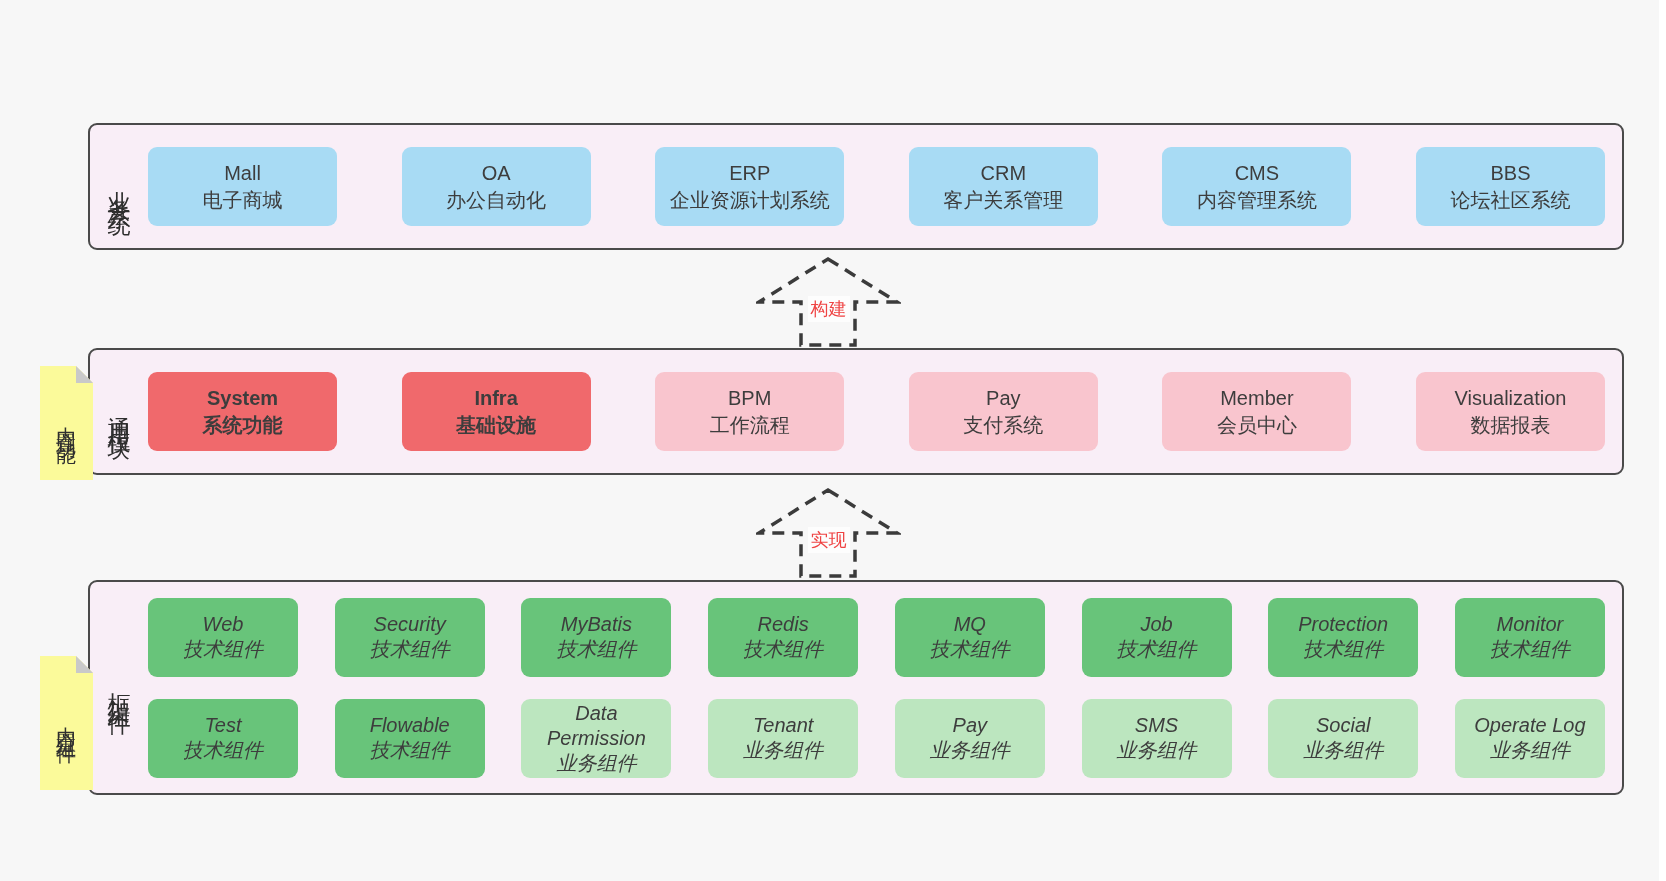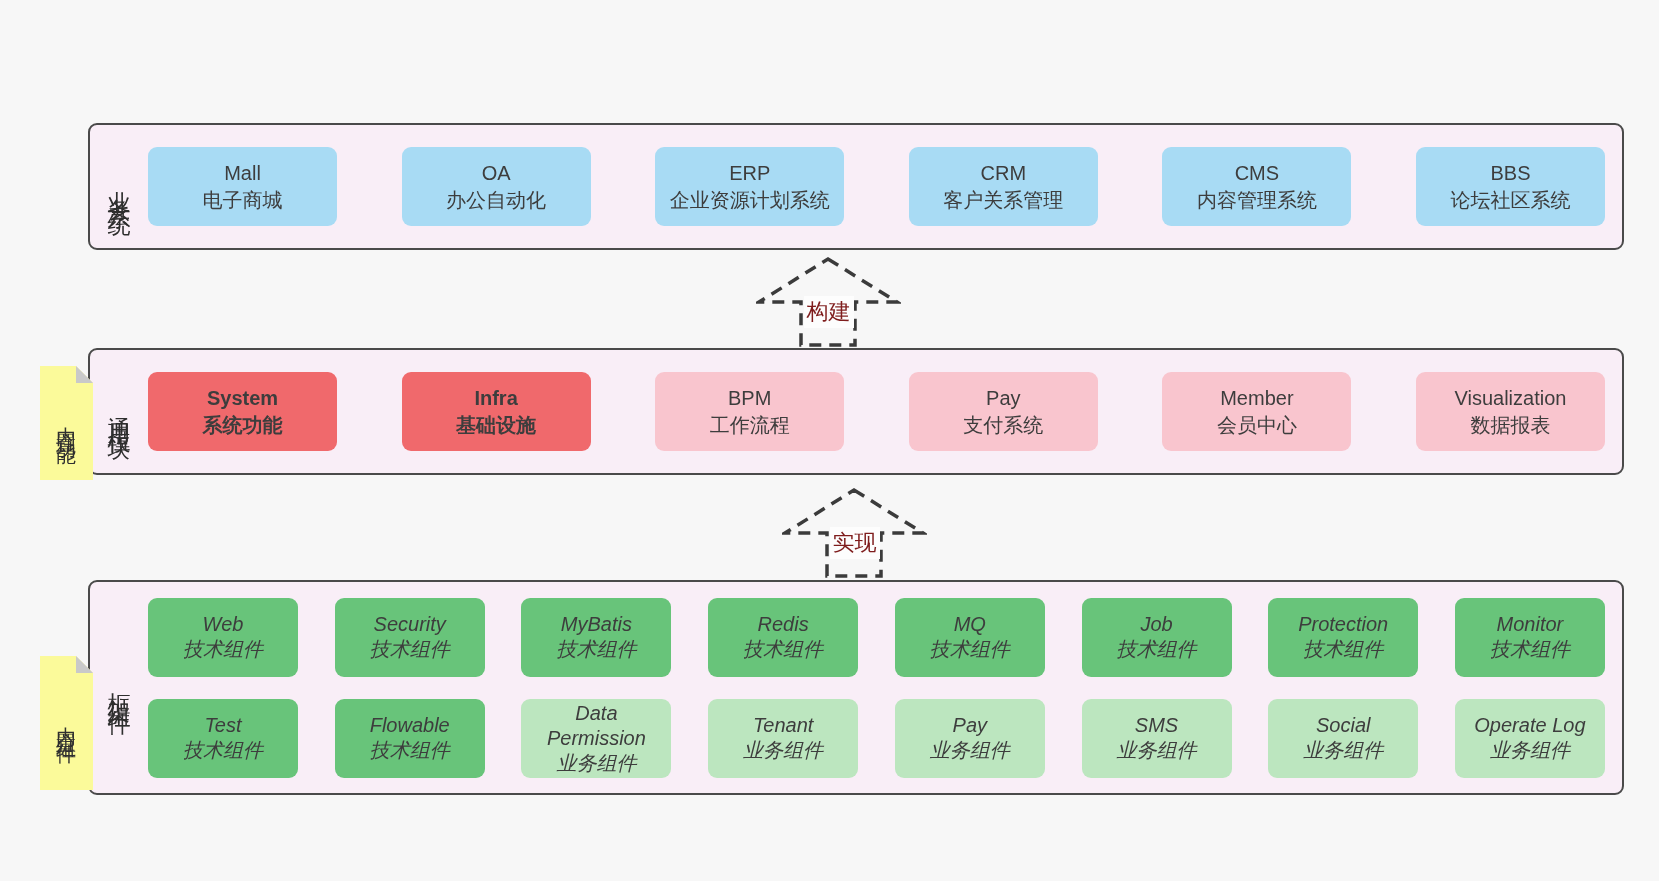--- a/index.html
+++ b/index.html
@@ -29,24 +29,24 @@
   .box-sub{font-size:20px;}
   .v-blue{background:var(--blue);}
   .v-red{background:var(--red);font-weight:bold;}
   .v-pink{background:var(--pink);}
   .v-gdark{background:var(--green-dark);}
   .v-glight{background:var(--green-light);}
 
   
   .arrow{position:absolute;width:145px;height:92px;}
   .arrow-1{left:756px;top:256px;}
-  .arrow-2{left:782px;top:487px;font-family:Liberation Serif, serif;}
+  .arrow-2{left:756px;top:487px;font-family:Liberation Serif, serif;}
   .arrow svg{display:block;}
   .arrow-label{position:absolute;left:50%;top:40px;transform:translateX(-50%);
-               background:#fdfdfd;padding:1px 3px;font-size:22px;color:#7f1d1d;white-space:nowrap;}
+               background:#fdfdfd;padding:1px 3px;font-size:18px;color:#ef4444;white-space:nowrap;}
 
   
   .note{position:absolute;left:40px;width:53px;background:var(--note-yellow);z-index:3;
         display:flex;align-items:center;justify-content:center;
         clip-path:polygon(0 0,calc(100% - 17px) 0,100% 17px,100% 100%,0 100%);}
   .note-1{top:366px;height:114px;}
   .note-2{top:656px;height:134px;}
   .note::before{content:"";position:absolute;top:0;right:0;width:17px;height:17px;
         background:linear-gradient(to bottom left,transparent 49%,var(--note-fold) 50%);}
   .note-text{writing-mode:vertical-rl;text-orientation:upright;letter-spacing:6px;

